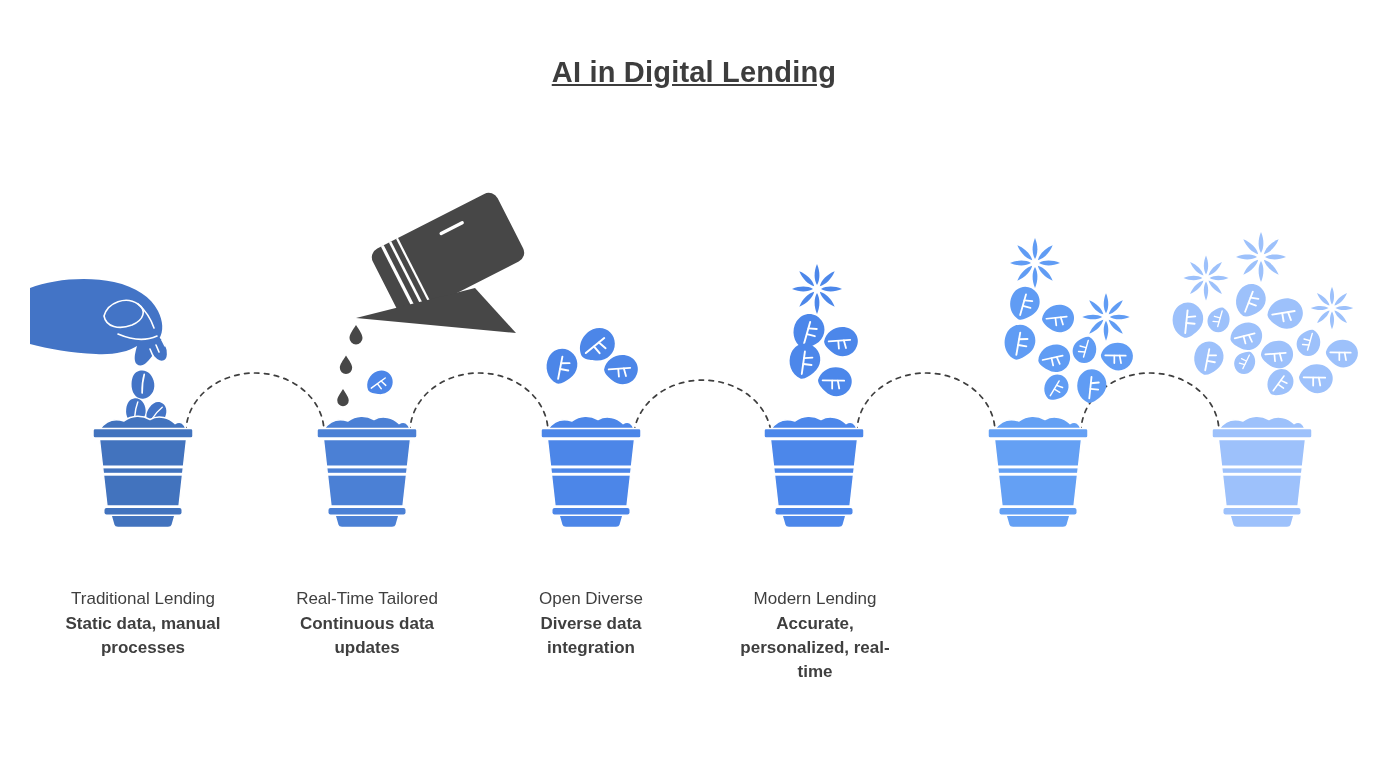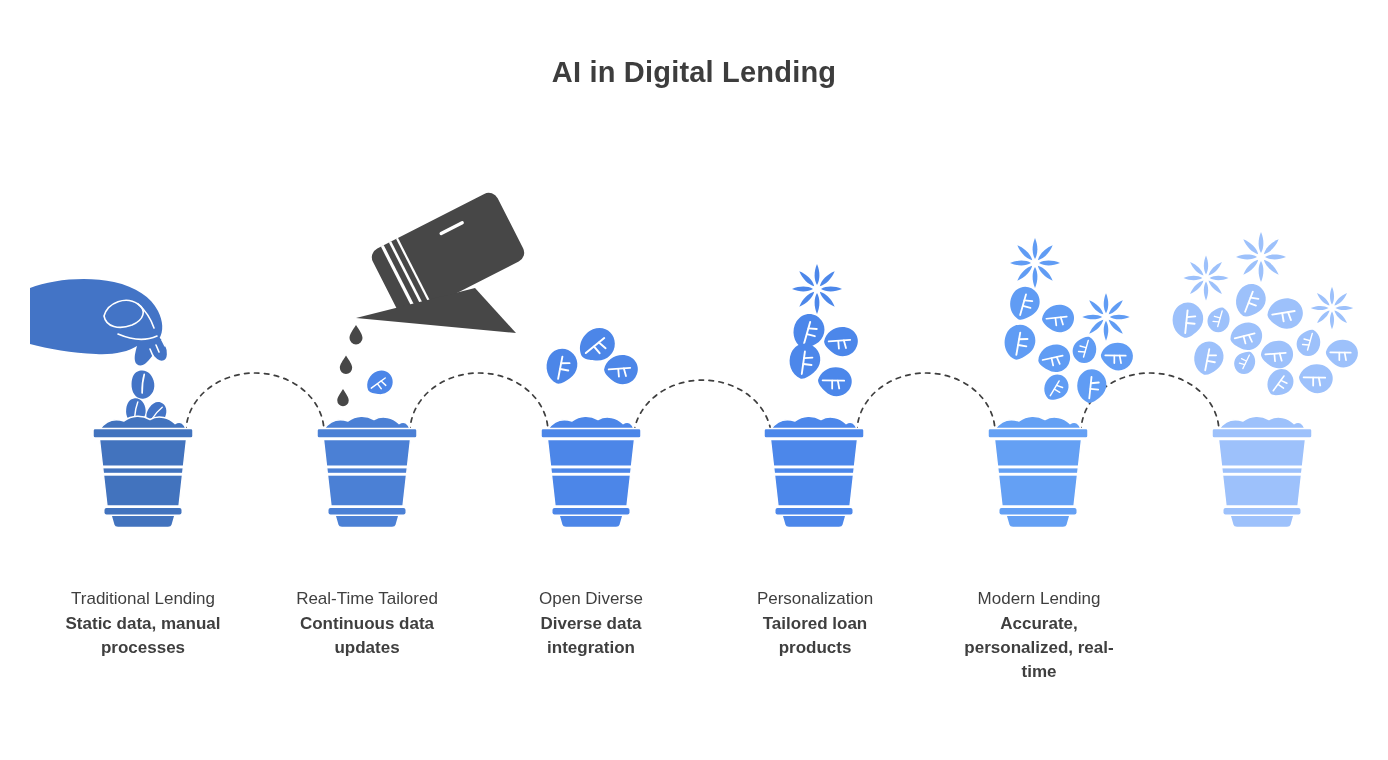--- a/index.html
+++ b/index.html
@@ -1,19 +1,19 @@
 <!DOCTYPE html>
 <html><head>
 <meta charset="utf-8">
 <style>
   html,body{margin:0;padding:0;background:#ffffff;}
   .canvas{position:relative;width:1388px;height:760px;background:#ffffff;overflow:hidden;
           font-family:"Liberation Sans",sans-serif;}
   .title{position:absolute;top:56px;left:0;width:100%;text-align:center;
-         font-size:29px;font-weight:700;color:#3d3d3d;letter-spacing:.2px;}
+         font-size:29px;font-weight:700;color:#3d3d3d;letter-spacing:.2px;text-decoration:underline;}
   svg.scene{position:absolute;left:0;top:0;display:block;}
   .labels{position:absolute;left:31px;top:588px;width:1344px;display:flex;}
   .stage-label{width:224px;text-align:center;color:#3f3f3f;}
   .stage-label .name{font-size:17px;line-height:1.3;margin:0 0 2px 0;}
   .stage-label .desc{font-size:17px;line-height:1.42;white-space:pre-line;font-weight:bold;}
 </style>
 </head>
 <body>
 
 <div class="canvas">
@@ -193,25 +193,20 @@
       <div class="name">Real-Time Tailored</div>
       <div class="desc">Continuous data
 updates</div>
     </div>
     <div class="stage-label">
       <div class="name">Open Diverse</div>
       <div class="desc">Diverse data
 integration</div>
     </div>
     <div class="stage-label">
-      <div class="name">Personalization</div>
-      <div class="desc">Tailored loan
-products</div>
-    </div>
-    <div class="stage-label">
       <div class="name">Modern Lending</div>
       <div class="desc">Accurate,
 personalized, real-
 time</div>
     </div>
   </div>
 
 </div>
 
 </body></html>

